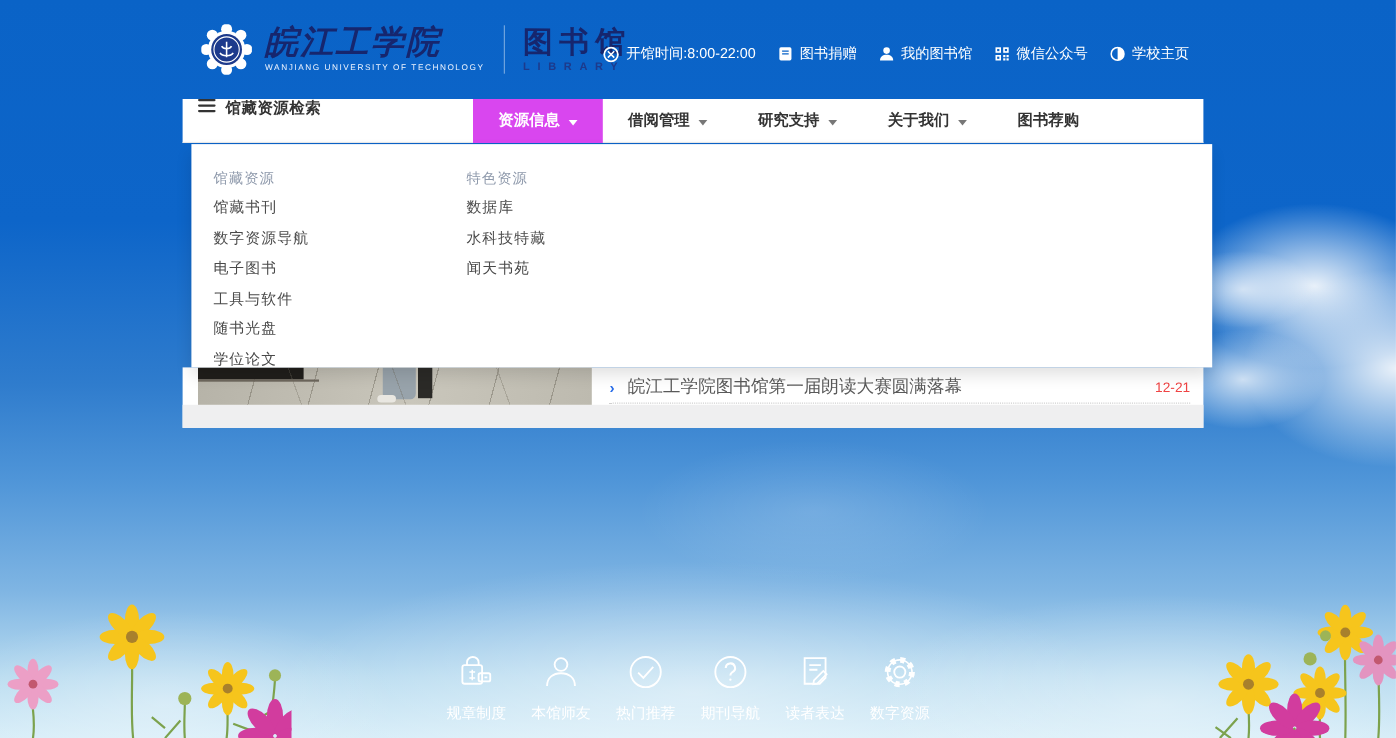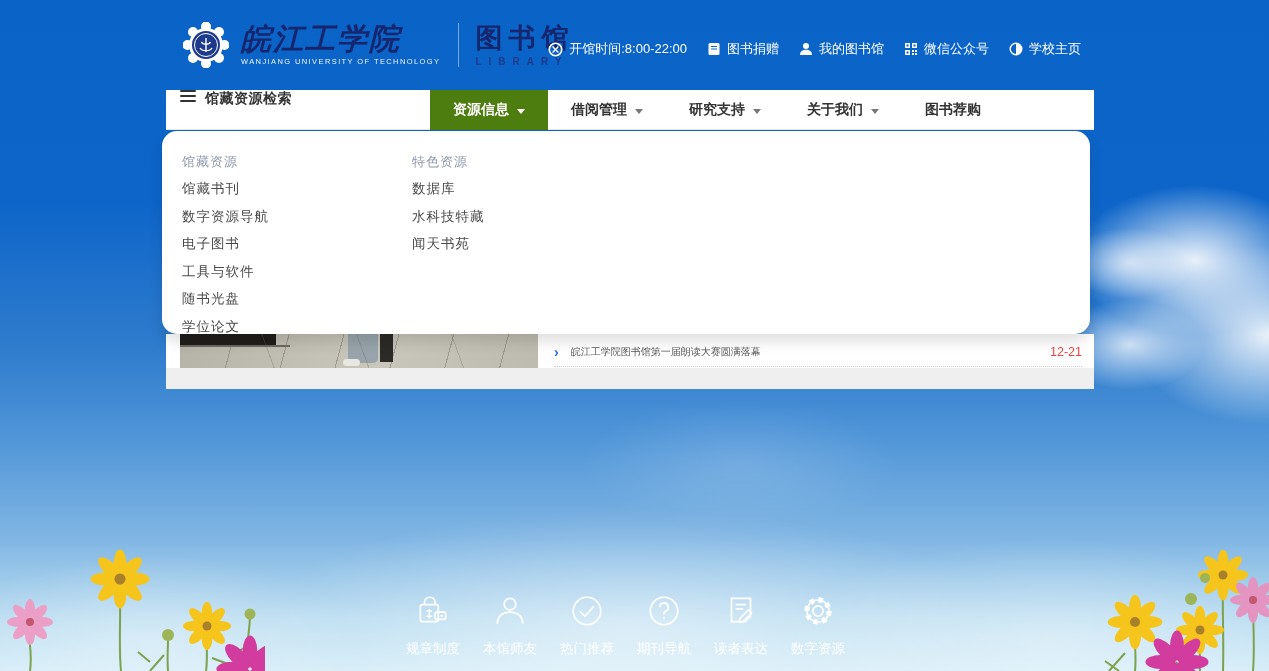--- a/index.html
+++ b/index.html
@@ -40,28 +40,28 @@
   
   .navbar { position:absolute; left:166px; top:90px; width:928px; height:40px; background:#ffffff;
             border-bottom:1px solid #e9e9e9; display:flex; align-items:stretch; }
   .nav-left { display:flex; align-items:flex-start; padding-left:14px; gap:9px; cursor:pointer; }
   .hamburger { width:16px; display:flex; flex-direction:column; gap:3px; }
   .hamburger span { display:block; height:2px; background:#333; border-radius:1px; }
   .nav-search-label { font-size:14px; color:#333; font-weight:bold; letter-spacing:.5px; }
   .nav-menu { position:absolute; left:264px; top:0; height:40px; display:flex; }
   .nav-item { display:flex; align-items:center; gap:8px; padding:0 23px; font-size:14px; color:#333;
               font-weight:bold; cursor:pointer; white-space:nowrap; }
-  .nav-item.active { background:#4d7c0f; color:#ffffff; }
+  .nav-item.active { background:#d946ef; color:#ffffff; }
   .caret { width:0; height:0; border-left:4.5px solid transparent; border-right:4.5px solid transparent;
            border-top:5px solid #777; margin-top:2px; }
   .nav-item.active .caret { border-top-color:#ffffff; }
 
   
-  .dropdown { position:absolute; left:162px; top:131px; width:928px; height:203px; background:#ffffff;
-              box-shadow:0 8px 14px rgba(0,0,0,.12); z-index:5;border-radius:15px; }
+  .dropdown { position:absolute; left:174px; top:131px; width:928px; height:203px; background:#ffffff;
+              box-shadow:0 8px 14px rgba(0,0,0,.12); z-index:5; }
   .dd-col { position:absolute; top:17px; }
   .dd-col-1 { left:20px; }
   .dd-col-2 { left:250px; }
   .dd-header { font-size:13px; color:#8e99ab; height:27px; line-height:27px; letter-spacing:1px; }
   .dd-item { font-size:13.5px; color:#4a4a4a; height:27.5px; line-height:27.5px; cursor:pointer; letter-spacing:1px; }
 
   
   .content-strip { position:absolute; left:166px; top:334px; width:928px; height:55px; background:#ffffff; z-index:1; }
   .content-strip .graypad { position:absolute; left:0; top:34px; width:928px; height:21px; background:#efeff0; }
   .photo { position:absolute; left:14px; top:0; width:358px; height:34px; overflow:hidden; cursor:pointer;
@@ -72,21 +72,21 @@
            background:repeating-linear-gradient(70deg, transparent 0 88px, rgba(110,105,92,.3) 88px 89px); }
   .p-shelf { position:absolute; left:0; top:0; width:96px; height:11px; background:#201e1b; }
   .p-shelf2 { position:absolute; left:0; top:11px; width:110px; height:2px; background:#6e675d; }
   .p-leg  { position:absolute; left:168px; top:0; width:30px; height:29px; background:#98a3ab; border-radius:0 0 5px 5px; }
   .p-shoe { position:absolute; left:163px; top:25px; width:17px; height:7px; background:#e9e7e1; border-radius:4px; }
   .p-dark { position:absolute; left:200px; top:0; width:13px; height:28px; background:#2b2a27; }
 
   .news-row { position:absolute; left:388px; top:3px; width:528px; height:30px; display:flex; align-items:center; cursor:pointer;
               border-bottom:1px dotted #cfcfcf; }
   .news-chevron { color:#2a6ee9; font-size:14px; font-weight:bold; margin-right:12px; }
-  .news-title { font-size:10px; color:#5a5a5a; flex:1 1 auto; overflow:hidden; white-space:nowrap; }
+  .news-title { font-size:16px; color:#5a5a5a; flex:1 1 auto; overflow:hidden; white-space:nowrap; }
   .news-date { font-size:12.5px; color:#ef4444; margin-left:12px; }
 
   
   .quicklinks { position:absolute; left:0; top:592px; width:1269px; display:flex; justify-content:center; gap:0; }
   .ql-inner { display:flex; transform:translateX(-9px); }
   .ql-item { width:77px; display:flex; flex-direction:column; align-items:center; gap:10px; cursor:pointer; }
   .ql-item svg { display:block; }
   .ql-label { font-size:13.5px; color:#ffffff; white-space:nowrap; }
 </style>
 </head>

